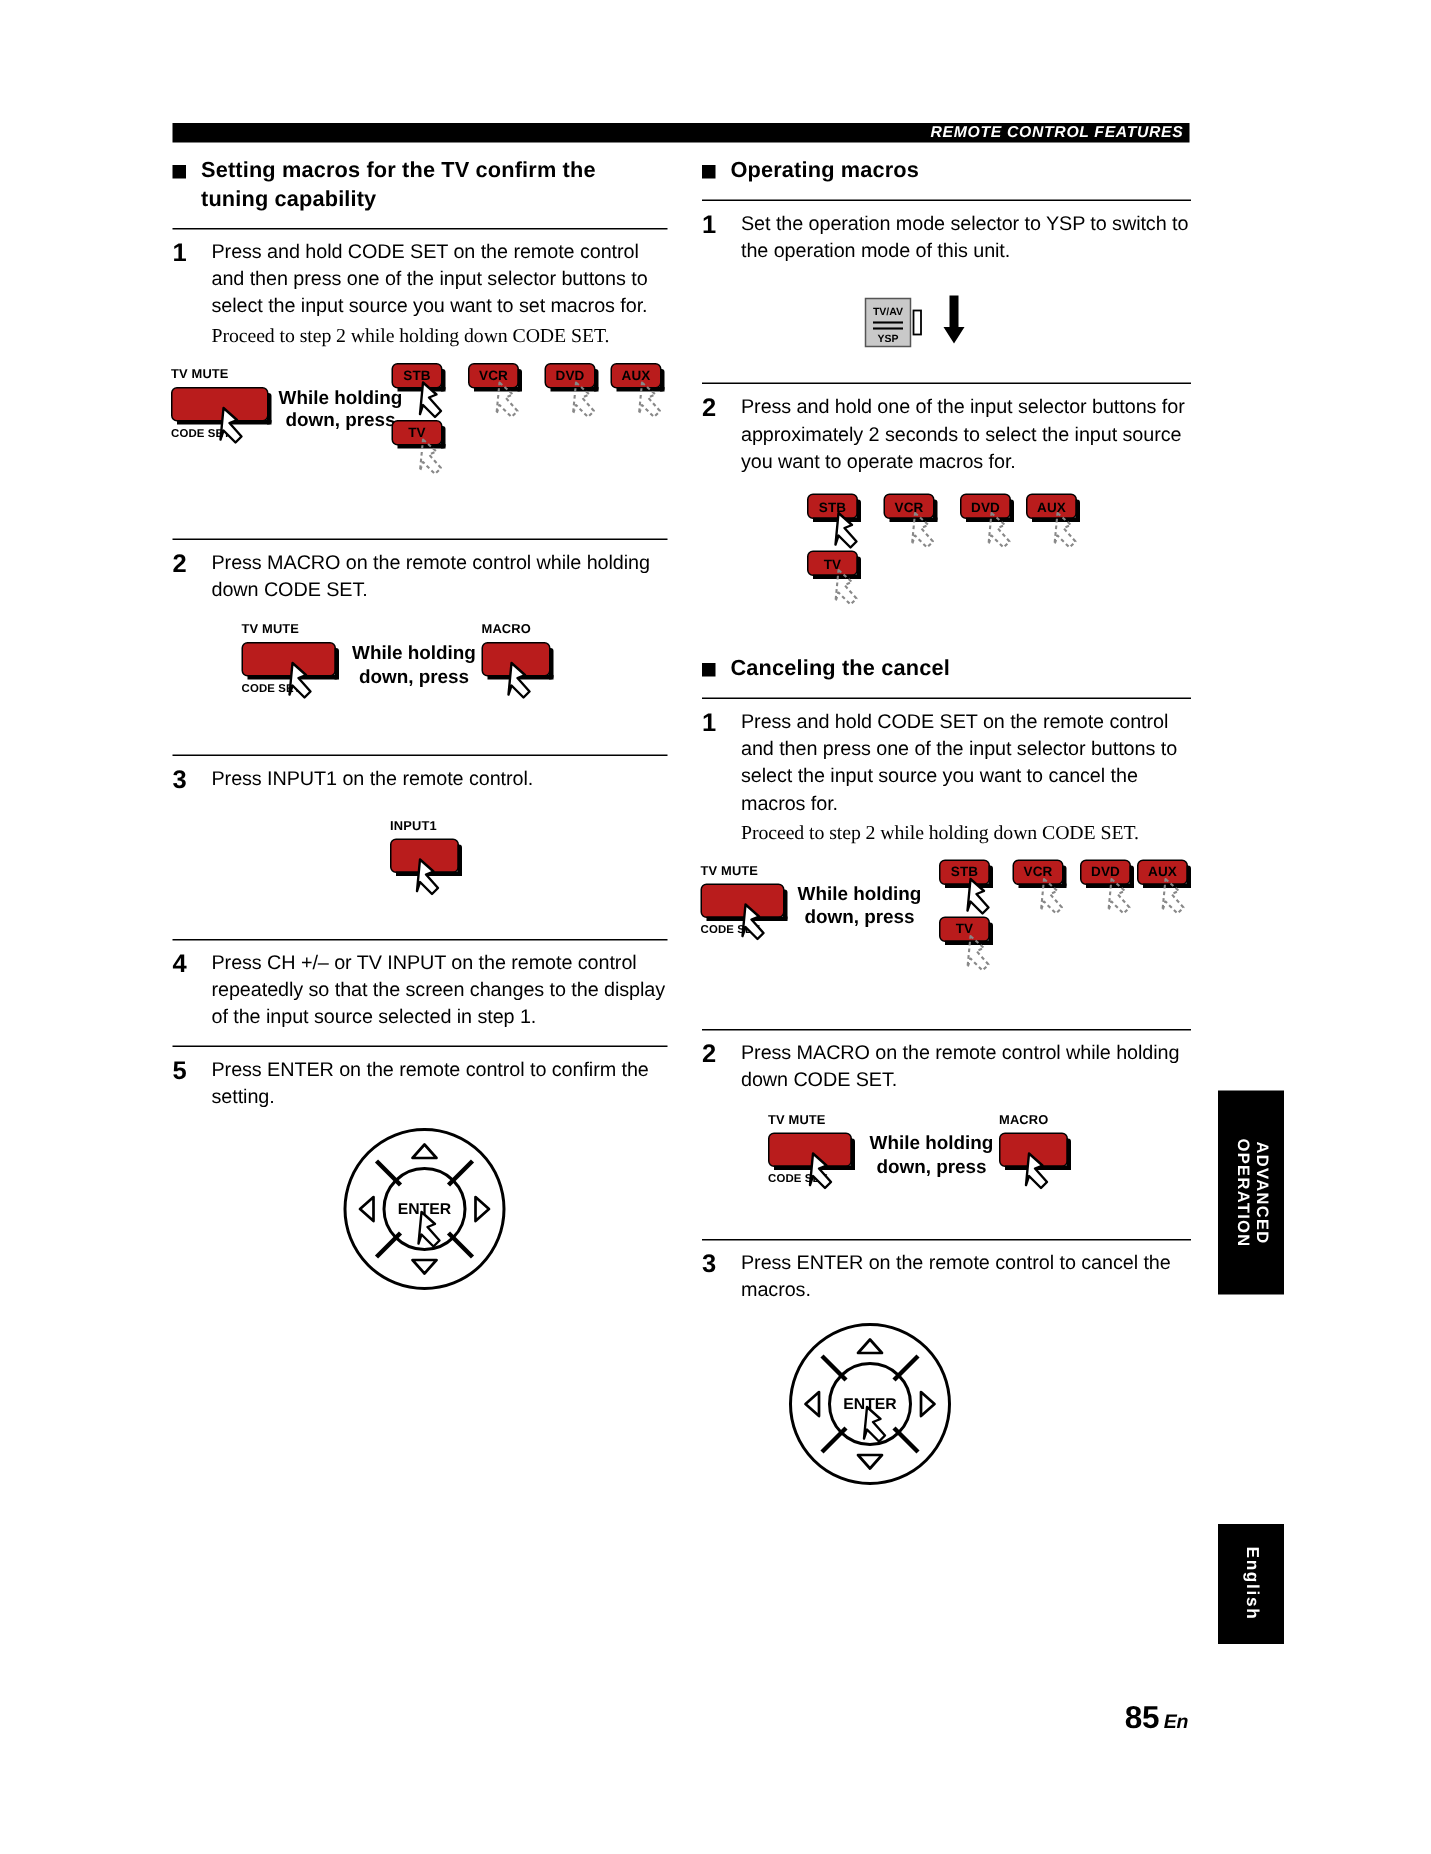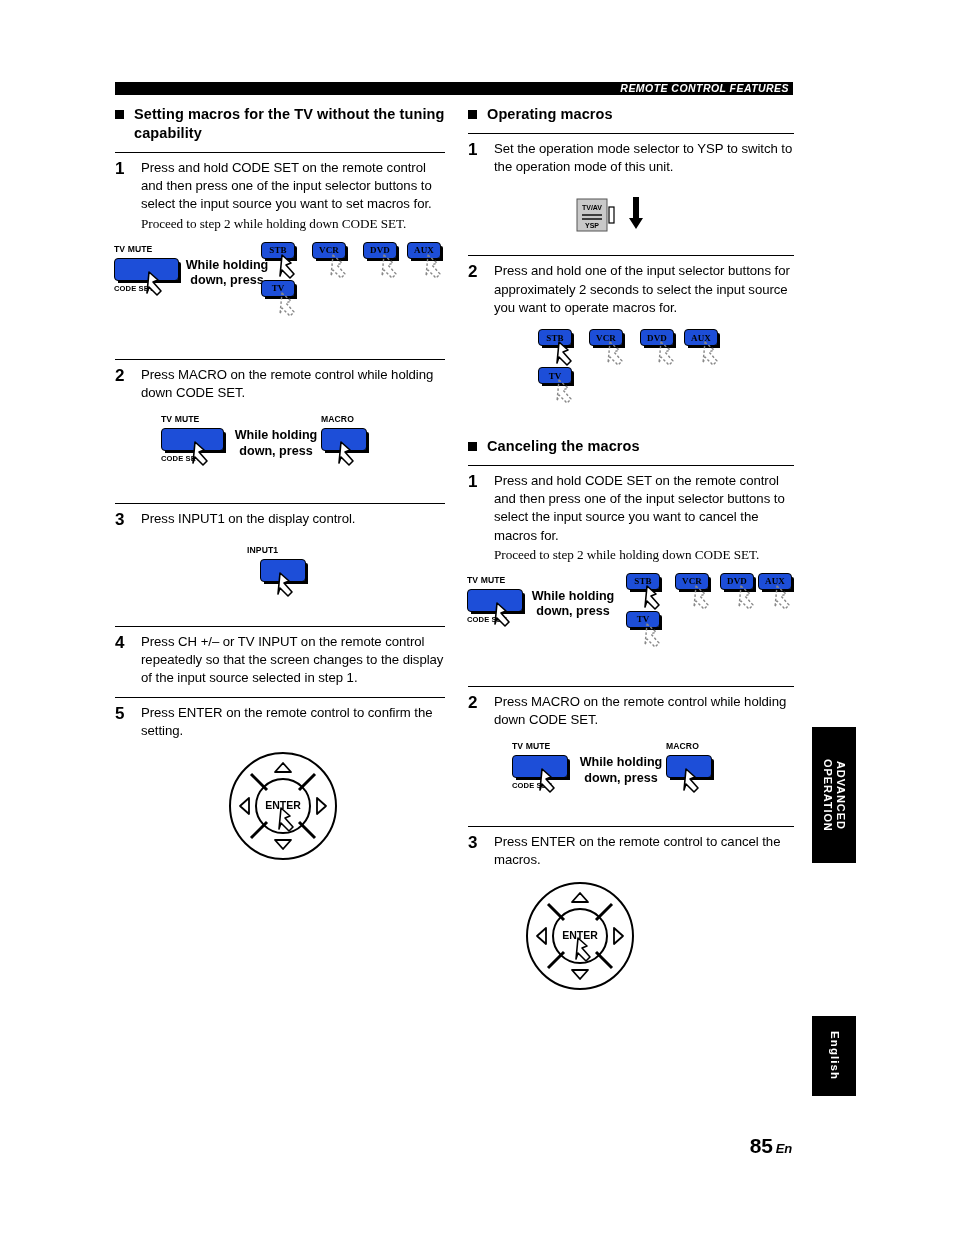--- a/index.html
+++ b/index.html
@@ -58,23 +58,22 @@
     letter-spacing:-.05px;
   }
 
   
   .fig{position:relative;}
 
   
   .key{
     position:absolute;
     border:1.7px solid #000;border-radius:4px;
-    background:#1d4ed8;
+    background:#b91c1c;
     box-sizing:border-box;
-    font-family:Liberation Serif, serif;
   }
   .key.shadow::after{
     content:"";position:absolute;
     right:-3px;top:3px;width:3px;height:100%;
     background:#000;border-radius:0 2px 2px 0;
   }
   .key.shadow::before{
     content:"";position:absolute;
     left:3px;bottom:-3px;width:100%;height:3px;
     background:#000;
@@ -132,21 +131,21 @@
 <div class="page">
 
   <div class="hdr-bar">
     <div class="hdr-title">REMOTE CONTROL FEATURES</div>
   </div>
 
   <div class="col col-left">
 
     <div class="sec-head">
       <div class="sec-sq"></div>
-      <div class="sec-title">Setting macros for the TV without the tuning capability</div>
+      <div class="sec-title">Setting macros for the TV confirm the tuning capability</div>
     </div>
 
     <div class="rule"></div>
     <div class="step">
       <div class="step-num">1</div>
       <div class="step-body">
         <div class="step-main">Press and hold CODE SET on the remote control and then press one of the input selector buttons to select the input source you want to set macros for.</div>
         <div class="step-sub">Proceed to step 2 while holding down CODE SET.</div>
       </div>
     </div>
@@ -241,26 +240,26 @@
         <svg viewBox="0 0 26 30">
             <path d="M4 3 L13 11 L8 13 L16 22 L12 26 L4 18 L2 24 Z" fill="#fff" stroke="#000" stroke-width="1.6" stroke-linejoin="round"></path>
           </svg>
       </div>
     </div>
 
     <div class="rule"></div>
     <div class="step">
       <div class="step-num">3</div>
       <div class="step-body">
-        <div class="step-main">Press INPUT1 on the display control.</div>
+        <div class="step-main">Press INPUT1 on the remote control.</div>
       </div>
     </div>
 
     <div class="fig" style="height:72px;margin-top:16px;">
-      <div class="key-lbl" style="left:132px;top:0px;">INPUT1</div>
+      <div class="key-lbl" style="left:145px;top:0px;">INPUT1</div>
       <div class="key shadow" style="left:145px;top:14px;width:46px;height:23px;"></div>
       <div class="hand" style="left:161px;top:25px;">
         <svg viewBox="0 0 26 30">
             <path d="M4 3 L13 11 L8 13 L16 22 L12 26 L4 18 L2 24 Z" fill="#fff" stroke="#000" stroke-width="1.6" stroke-linejoin="round"></path>
           </svg>
       </div>
     </div>
 
     <div class="rule"></div>
     <div class="step">
@@ -387,21 +386,21 @@
       </div>
       <div class="hand" style="left:87px;top:48px;">
         <svg viewBox="0 0 26 30">
             <path d="M4 3 L13 11 L8 13 L16 22 L12 26 L4 18 L2 24 Z" fill="none" stroke="#888" stroke-width="1.4" stroke-dasharray="2.5 2" stroke-linejoin="round"></path>
           </svg>
       </div>
     </div>
 
     <div class="sec-head" style="margin-top:16px;">
       <div class="sec-sq"></div>
-      <div class="sec-title">Canceling the macros</div>
+      <div class="sec-title">Canceling the cancel</div>
     </div>
 
     <div class="rule"></div>
     <div class="step">
       <div class="step-num">1</div>
       <div class="step-body">
         <div class="step-main">Press and hold CODE SET on the remote control and then press one of the input selector buttons to select the input source you want to cancel the macros for.</div>
         <div class="step-sub">Proceed to step 2 while holding down CODE SET.</div>
       </div>
     </div>

